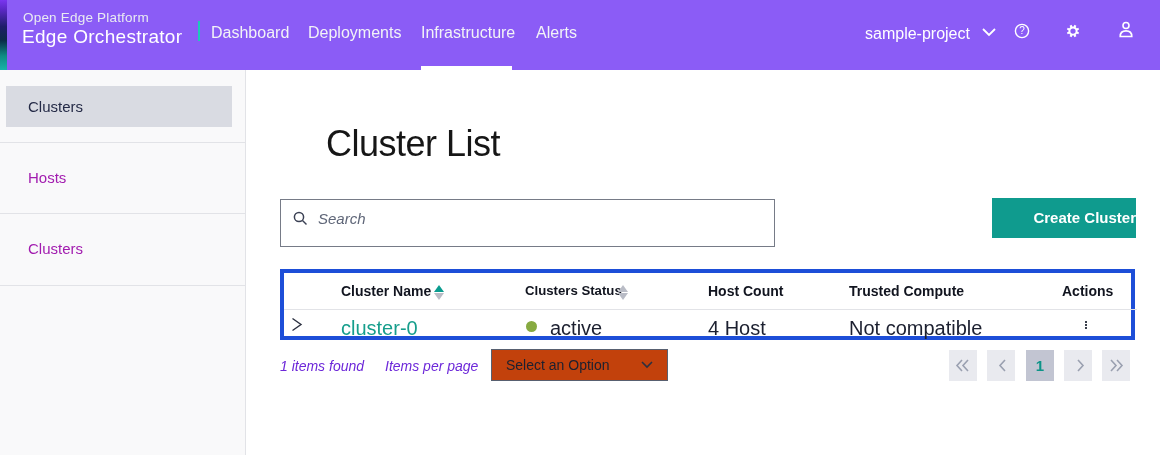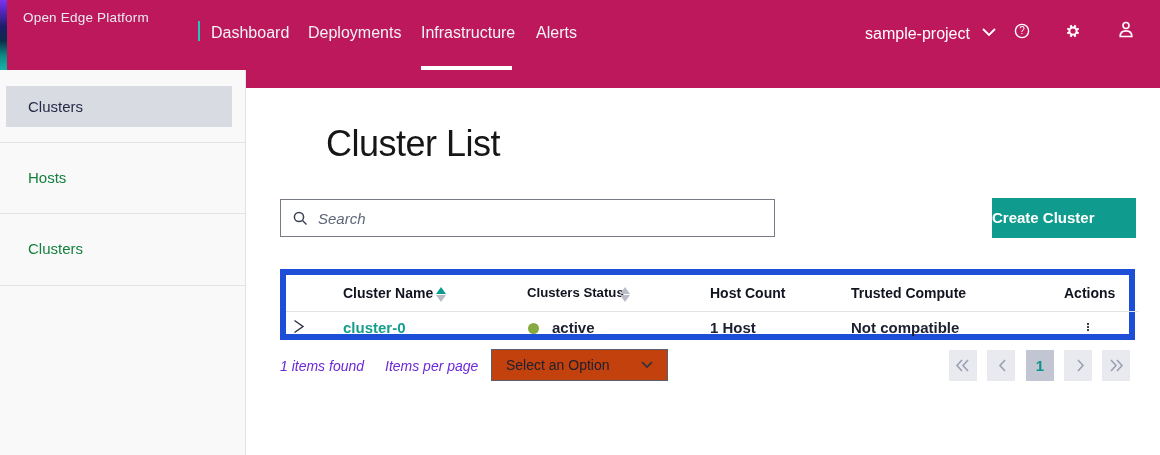--- a/index.html
+++ b/index.html
@@ -1,63 +1,64 @@
 <!DOCTYPE html>
 <html><head>
 <meta charset="utf-8">
 <style>
   * { margin:0; padding:0; box-sizing:border-box; }
   html,body { width:1160px; height:455px; overflow:hidden; background:#fff;
     font-family:"Liberation Sans", sans-serif; }
   .abs { position:absolute; }
   
-  #header { position:absolute; left:0; top:0; width:1160px; height:88px; background:#be185d; }
+  #header { position:absolute; left:0; top:0; width:1160px; height:70px; background:#8b5cf6; }
   #strip { position:absolute; left:0; top:0; width:7px; height:70px;
     background:linear-gradient(to bottom,#7a35f0 0%,#5a28c4 14%,#1e1d6a 38%,#0b2c48 58%,#0f8c84 80%,#17b3a8 100%); }
   #brand1 { position:absolute; left:23px; top:10px; font-size:13.5px; letter-spacing:0.2px; color:#e9ebf2; }
   #brand2 { position:absolute; left:22px; top:26px; font-size:19px; letter-spacing:0.3px; color:#ffffff; }
   #sep { position:absolute; left:198px; top:21px; width:2px; height:20px; background:#1ec9b9; }
   .nav { position:absolute; top:24px; font-size:16px; color:#f2f3f7; }
   #underline { position:absolute; left:421px; top:66px; width:91px; height:4px; background:#ffffff; }
   #proj { position:absolute; left:865px; top:25px; font-size:16px; color:#ffffff; }
   
   #sidebar { position:absolute; left:0; top:70px; width:246px; height:385px;
     background:#f9f9fa; border-right:1px solid #e2e3e7; }
-  .sideitem { position:absolute; left:28px; font-size:15px; color:#15803d; }
+  .sideitem { position:absolute; left:28px; font-size:15px; color:#a21caf; }
   #selbox { position:absolute; left:6px; top:16px; width:226px; height:41px; background:#d9dbe2; }
   #seltext { position:absolute; left:28px; top:28px; font-size:15px; font-weight:normal; color:#252b47; }
   .sidediv { position:absolute; left:0; width:246px; height:1px; background:#e2e3e7; }
   
   #h1 { position:absolute; left:279px; top:123px; font-size:36px; letter-spacing:-0.5px; color:#161616;margin-left:47px; }
-  #search { position:absolute; left:280px; top:199px; width:495px; height:38px;
+  #search { position:absolute; left:280px; top:199px; width:495px; height:48px;
     border:1px solid #767b87; background:#fff; }
   #searchph { position:absolute; left:37px; top:10px; font-size:15px; font-style:italic; color:#5f6678; }
   #btn { position:absolute; left:992px; top:198px; width:144px; height:40px; background:#0f9b8e;
-    color:#ffffff; font-weight:bold; font-size:15px; text-align:left; line-height:40px; }
+    color:#ffffff; font-weight:bold; font-size:15px; text-align:right; line-height:40px; }
   
   #table { position:absolute; left:280px; top:269px; width:855px; height:71px;
-    border:6px solid #1d4ed8; background:#fff; }
+    border:4px solid #1d4ed8; background:#fff; }
   #thdiv { position:absolute; left:0; top:36px; width:853px; height:1px; background:#e2e3e7; }
   .th { position:absolute; top:10px; font-size:14px; font-weight:bold; color:#11141f; }
-  .td { position:absolute; top:44px; font-size:15px; color:#1c2030;font-weight:bold; }
+  .td { position:absolute; top:44px; font-size:20px; color:#1c2030; }
   .sort { position:absolute; width:0; height:0; border-left:5px solid transparent; border-right:5px solid transparent; }
   #dot { position:absolute; left:242px; top:48px; width:11px; height:11px; border-radius:50%; background:#87aa41; }
   
   .ftext { position:absolute; top:358px; font-size:14px; color:#6d28d9;font-style:italic; }
   #dd { position:absolute; left:491px; top:349px; width:177px; height:32px; border:1px solid #586070; background:#c2410c; }
   #ddtext { position:absolute; left:14px; top:7px; font-size:14px; color:#1c2030; }
   .pg { position:absolute; top:350px; width:28px; height:31px; background:#e9eaef; }
   #pgactive { position:absolute; left:1026px; top:350px; width:28px; height:31px; background:#c2c5d2;
     text-align:center; line-height:31px; font-size:15px; font-weight:bold; color:#0d9488; }
 </style>
 </head>
 <body>
 <div id="header">
   <div id="strip"></div>
   <div id="brand1">Open Edge Platform</div>
+  <div id="brand2">Edge Orchestrator</div>
   <div id="sep"></div>
   <div class="nav" style="left:211px;">Dashboard</div>
   <div class="nav" style="left:308px;">Deployments</div>
   <div class="nav" style="left:421px;">Infrastructure</div>
   <div class="nav" style="left:536px;text-align:right;">Alerts</div>
   <div id="underline"></div>
   <div id="proj">sample-project</div>
   <svg class="abs" style="left:981px;top:26px;" width="16" height="12" viewBox="0 0 16 12">
     <polyline points="2,3 8,9 14,3" fill="none" stroke="#ffffff" stroke-width="1.8"></polyline>
   </svg>
@@ -113,21 +114,21 @@
   <div class="sort" style="left:334px;top:20px;border-top:7px solid #b9bcc6;"></div>
   <div class="th" style="left:424px;">Host Count</div>
   <div class="th" style="left:565px;">Trusted Compute</div>
   <div class="th" style="left:778px;">Actions</div>
   <svg class="abs" style="left:7px;top:44px;" width="13" height="15" viewBox="0 0 13 15">
     <polyline points="1.5,1.5 10,7.5 1.5,13.5" fill="none" stroke="#2b3040" stroke-width="1.4"></polyline>
   </svg>
   <div class="td" style="left:57px;color:#169e8c;">cluster-0</div>
   <div id="dot"></div>
   <div class="td" style="left:266px;">active</div>
-  <div class="td" style="left:424px;">1 Host</div>
+  <div class="td" style="left:424px;">4 Host</div>
   <div class="td" style="left:565px;">Not compatible</div>
   <div class="abs" style="left:801px;top:48px;width:2px;height:2px;background:#3a3f4c;box-shadow:0 3px 0 #3a3f4c,0 6px 0 #3a3f4c;"></div>
 </div>
 
 <div class="ftext" style="left:280px;">1 items found</div>
 <div class="ftext" style="left:385px;">Items per page</div>
 <div id="dd">
   <div id="ddtext">Select an Option</div>
   <svg class="abs" style="left:148px;top:10px;" width="14" height="10" viewBox="0 0 14 10">
     <polyline points="2,2 7,7 12,2" fill="none" stroke="#2b3040" stroke-width="1.6"></polyline>

